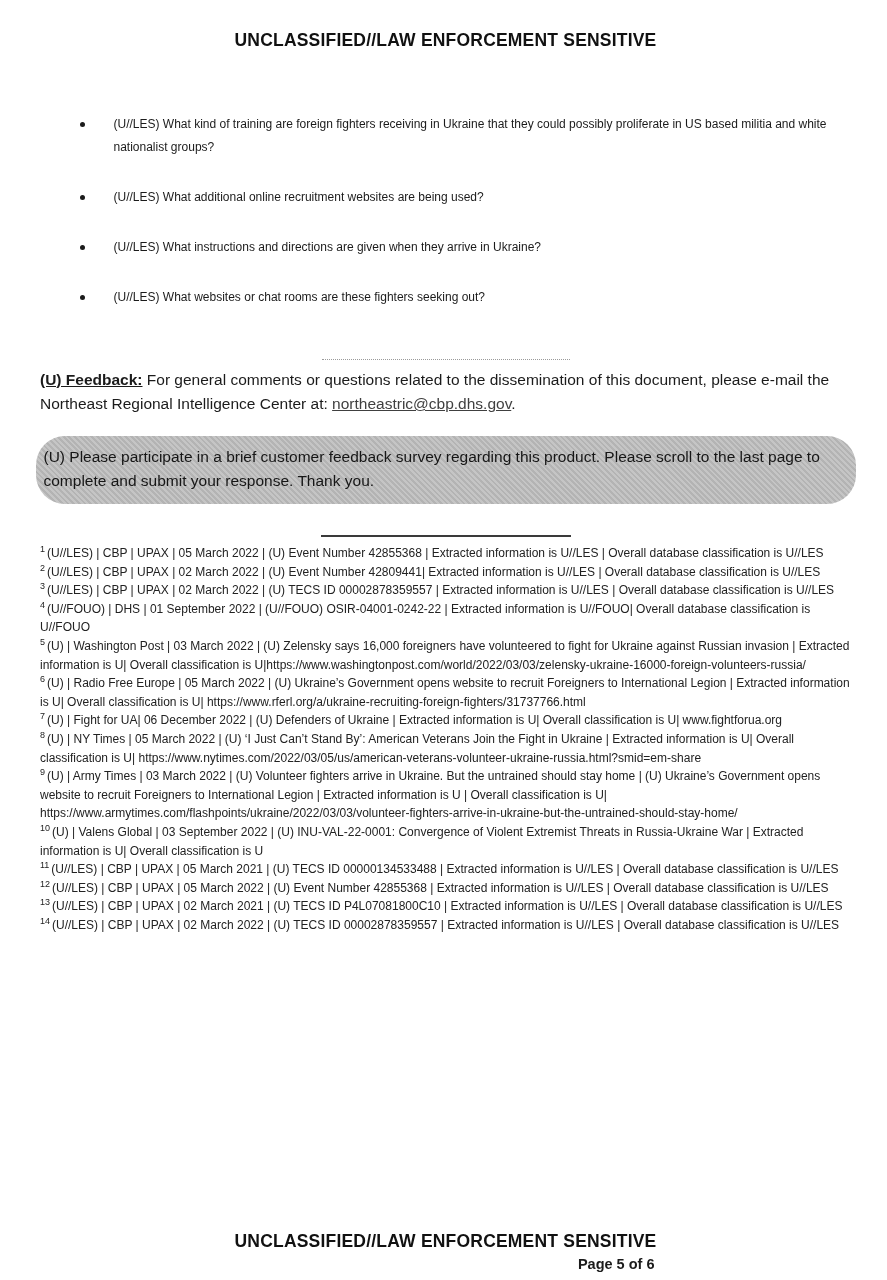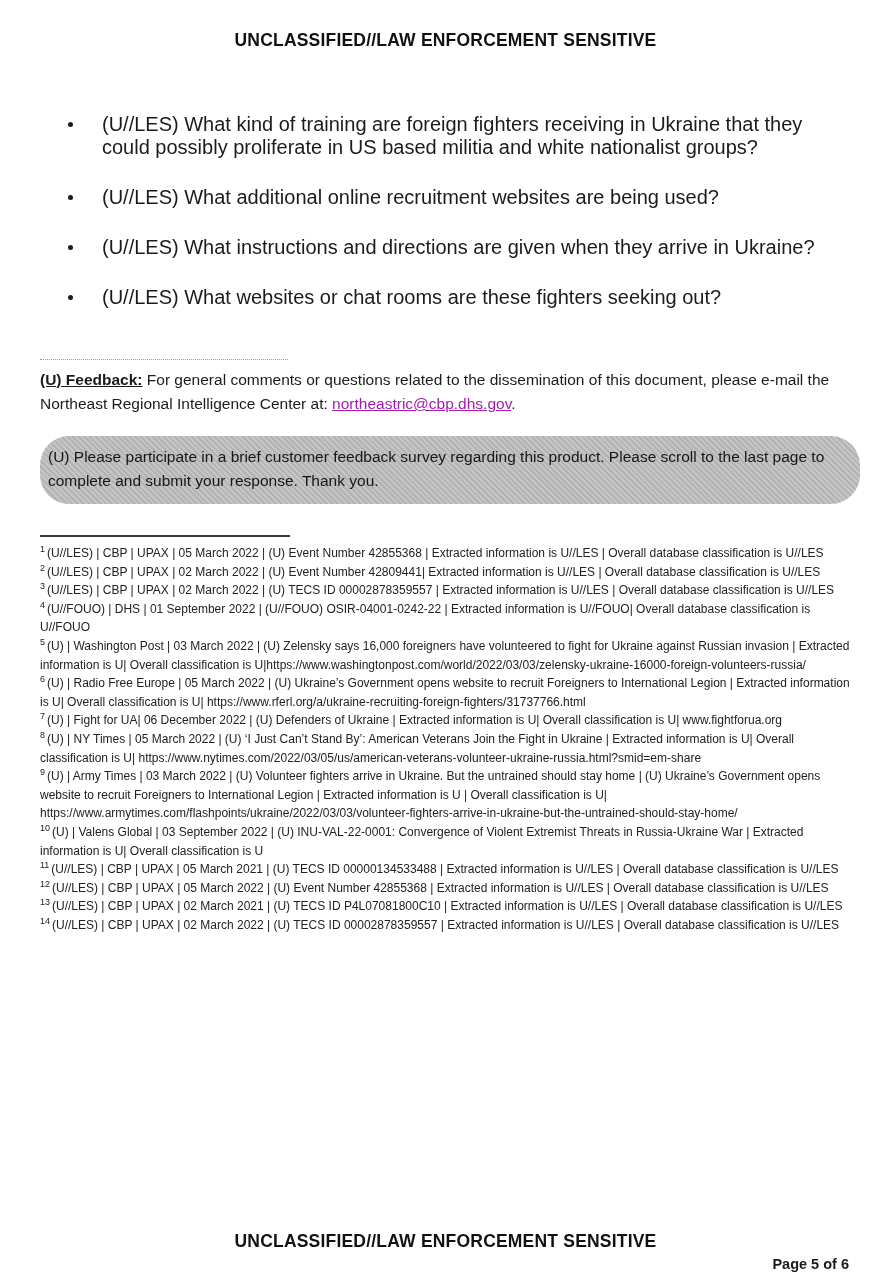--- a/index.html
+++ b/index.html
@@ -17,20 +17,21 @@
     overflow: hidden;
   }
 
   .page {
     width: 886px;
     height: 1280px;
     display: flex;
     flex-direction: column;
     padding: 30px 35px 8px 40px;
     filter: blur(0.25px);
+    align-items: center;
   }
 
   
   .banner {
     text-align: center;
     font-weight: bold;
     font-size: 17.5px;
     letter-spacing: 0.2px;
     color: #111;
   }
@@ -39,21 +40,21 @@
 
   
   .questions {
     list-style: none;
     margin-top: 62px;
     padding-left: 28px;
   }
   .questions li {
     position: relative;
     padding-left: 34px;
-    font-size: 20px;
+    font-size: 12px;
     line-height: 23px;
     margin-bottom: 27px;
     max-width: 760px;
   }
   .questions li .bullet-dot {
     position: absolute;
     left: 0;
     top: 9px;
     width: 5px;
     height: 5px;
@@ -69,21 +70,21 @@
   }
   .feedback {
     margin-top: 8px;
     font-size: 15.5px;
     line-height: 24px;
     max-width: 815px;
   }
   .feedback .label { font-weight: bold; text-decoration: underline; }
   .feedback .email {
     text-decoration: underline;
-    color: #a21caf;
+    color: #404040;
     cursor: pointer;
   }
 
   
   .survey-box {
     margin-top: 20px;
     background: #bdbdbd;
     background-image:
       repeating-linear-gradient(45deg, rgba(255,255,255,0.12) 0 2px, rgba(0,0,0,0.05) 2px 4px);
     padding: 9px 12px 11px 8px;

